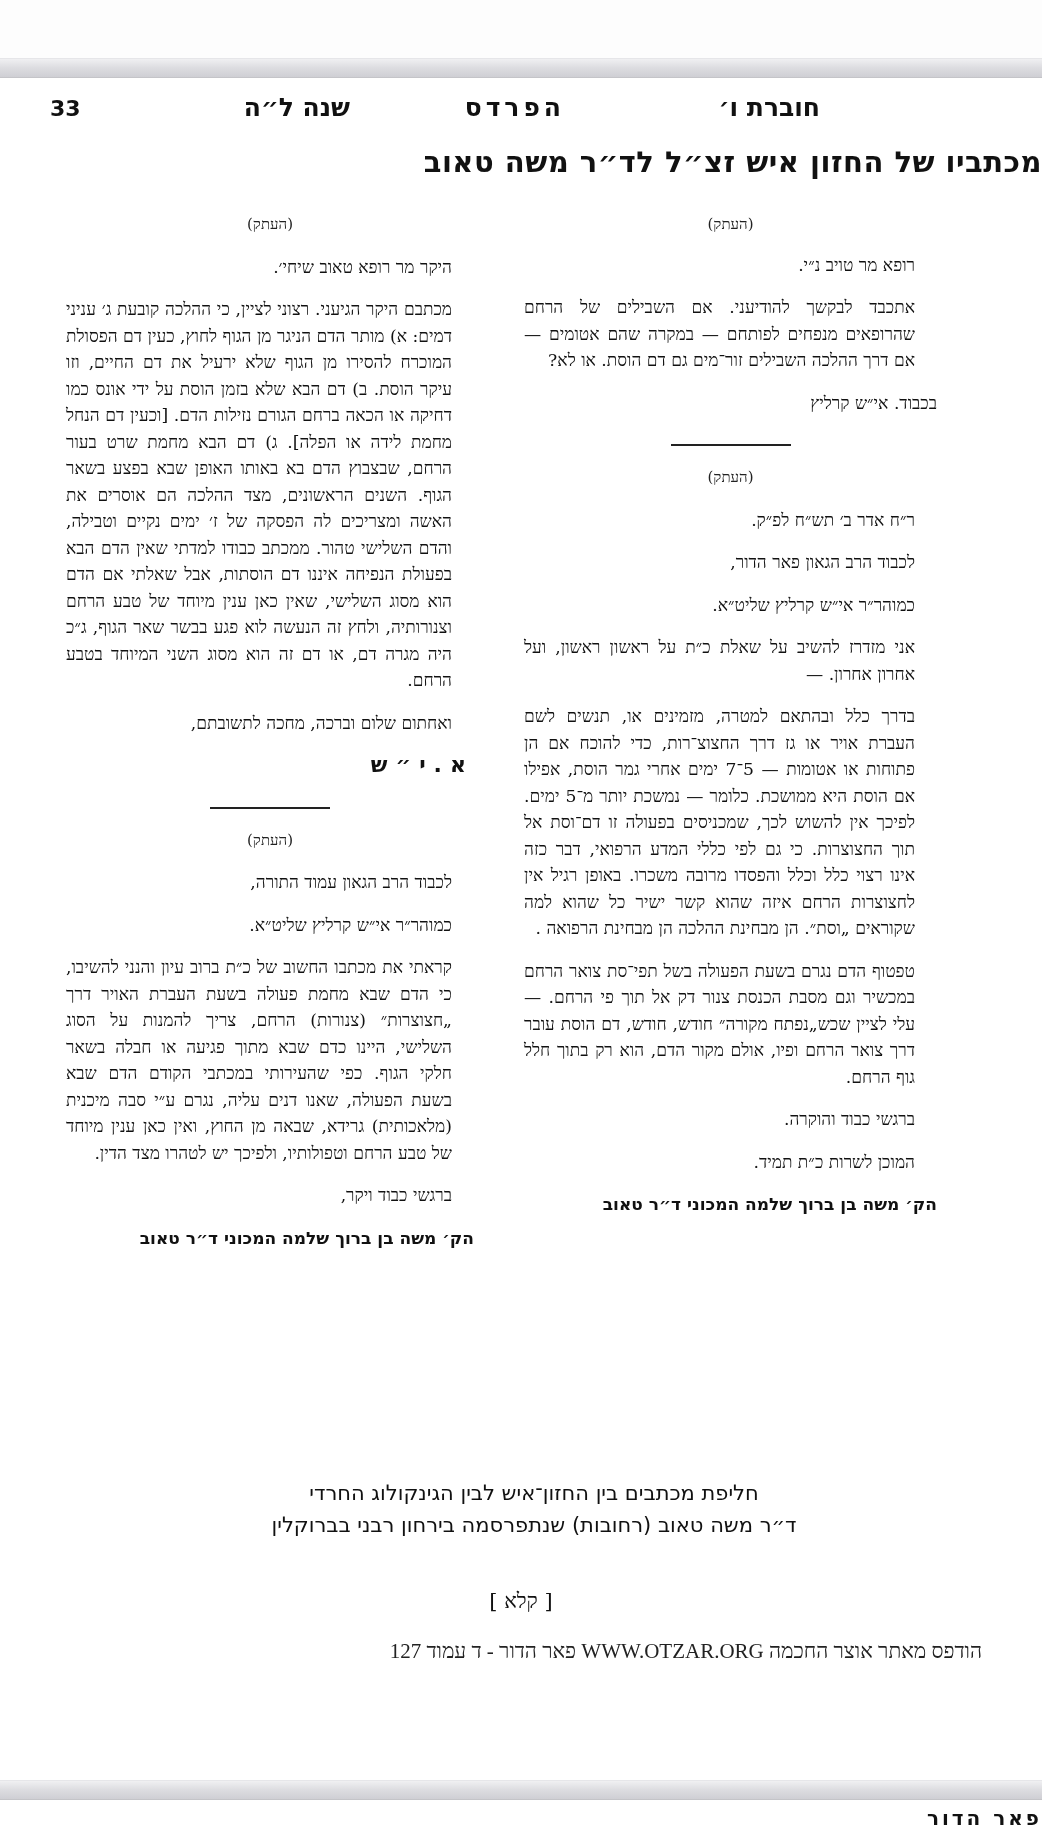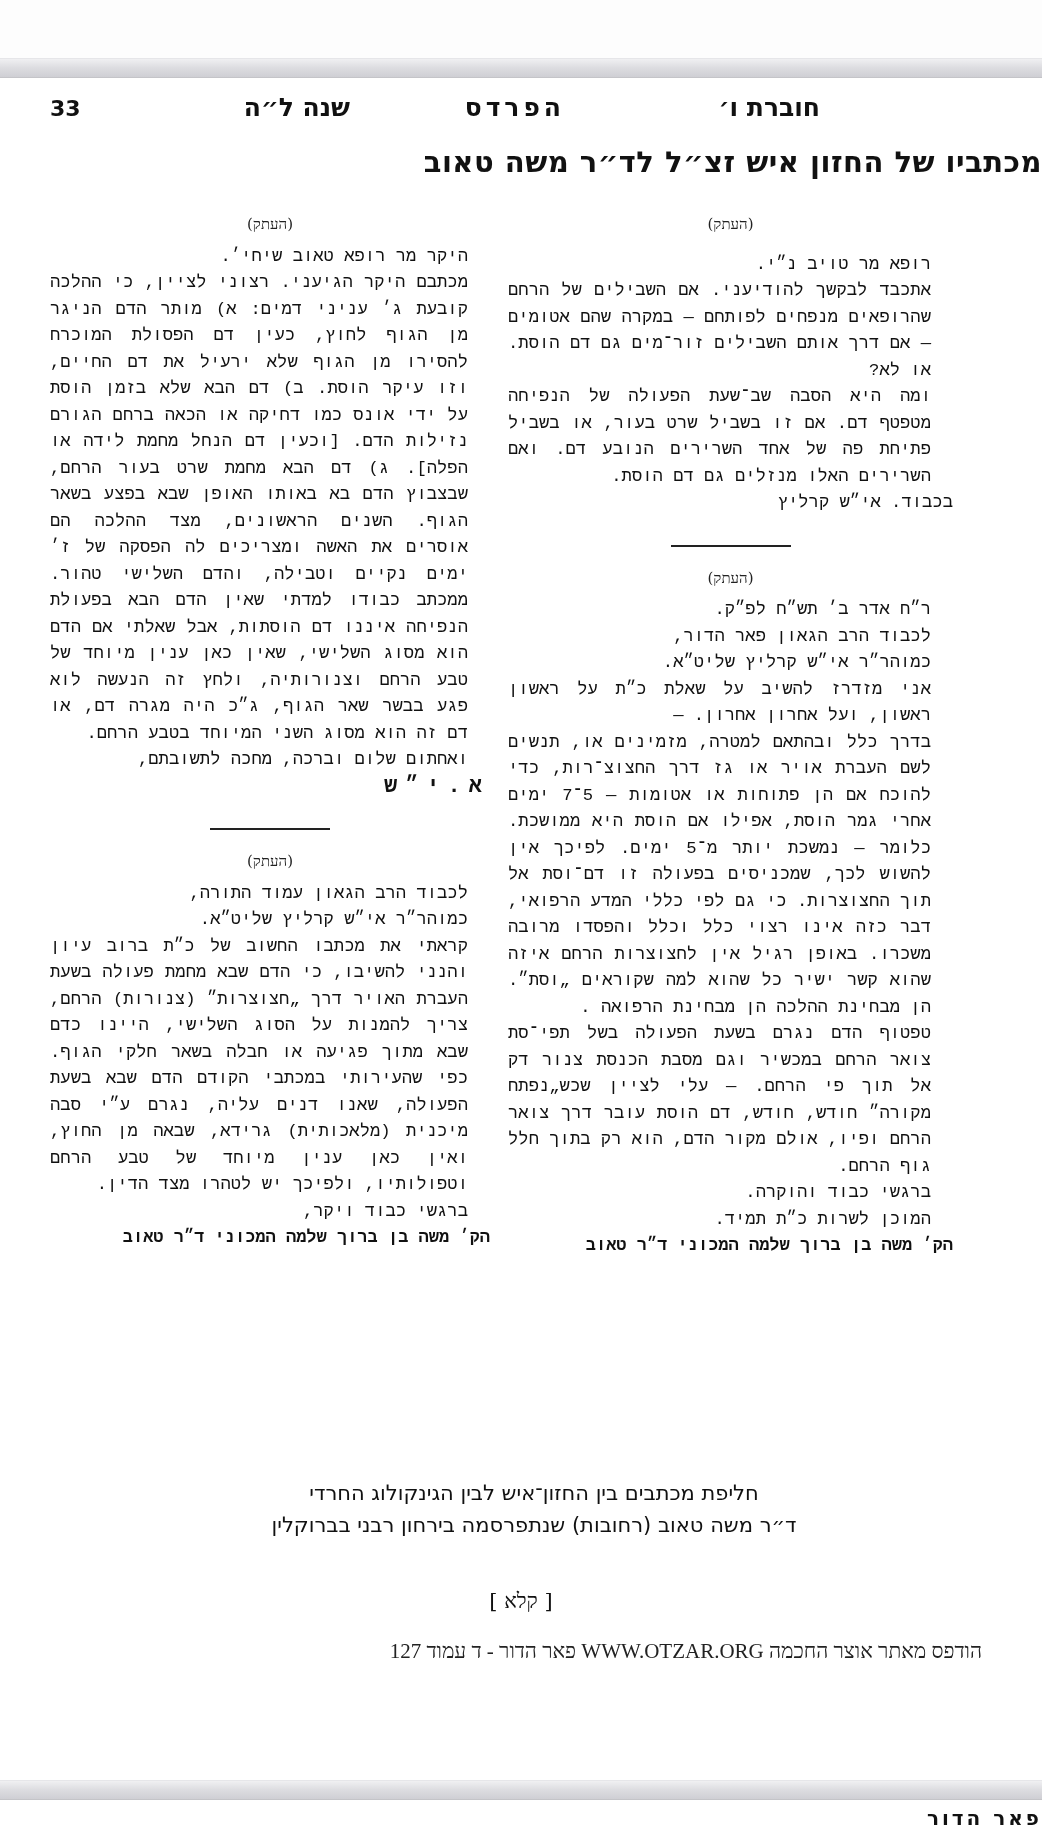--- a/index.html
+++ b/index.html
@@ -24,21 +24,21 @@
 
     .article-title { position: absolute; top: 66px; left: 0; width: 1042px; direction: rtl;
       font-weight: bold; font-size: 29px; letter-spacing: 0.5px; }
 
     .col { position: absolute; direction: rtl; text-align: justify; font-family: "DejaVu Serif", serif;
       font-size: 17.2px; line-height: 26.5px; }
     .col.right { left: 508px; width: 445px; top: 122px; }
     .col.left { left: 50px; width: 440px; top: 122px; }
 
     .copy-label { text-align: center; font-size: 15px; margin: 10px 0 6px 0; color: #222; }
-    .col p { text-indent: 0; margin: 0; font-family: Liberation Mono, monospace; }
+    .col p { text-indent: 0; margin: 16px; }
     .col p.indent { padding-right: 22px; }
     .col p.nojust { text-align: right; }
     .sig-bold { font-weight: bold; font-family: "DejaVu Sans", sans-serif; font-size: 17px; }
     .initials { font-weight: bold; font-size: 22px; letter-spacing: 8px; font-family: "DejaVu Sans", sans-serif; }
     .rule { width: 120px; height: 2px; background: #222; margin: 28px auto 18px auto; }
 
     .caption { position: absolute; top: 1398px; left: 0; width: 1042px; text-align: center; direction: rtl;
       font-family: "DejaVu Sans", sans-serif; font-size: 21px; line-height: 32px; }
     .caption div { padding-left: 26px; }
 
@@ -65,22 +65,21 @@
     <span class="rh-year">שנה ל״ה</span>
     <span class="rh-page">33</span>
   </div>
 
   <div class="article-title">מכתביו של החזון איש זצ״ל לד״ר משה טאוב</div>
 
   <div class="col right">
     <div>
       <div class="copy-label">(העתק)</div>
       <p class="indent nojust" style="margin-top:14px;">רופא מר טויב נ״י.</p>
-      <p class="indent">אתכבד לבקשך להודיעני. אם השבילים של הרחם שהרופאים מנפחים לפותחם — במקרה שהם אטומים — אם דרך אותם השבילים זור־מים גם דם הוסת. או לא?</p>
-      <p class="indent">ומה היא הסבה שב־שעת הפעולה של הנפיחה מטפטף דם. אם זו בשביל שרט בעור, או בשביל פתיחת פה של אחד השרירים הנובע דם. ואם השרירים האלו מנזלים גם דם הוסת.</p>
+      <p class="indent">אתכבד לבקשך להודיעני. אם השבילים של הרחם שהרופאים מנפחים לפותחם — במקרה שהם אטומים — אם דרך ההלכה השבילים זור־מים גם דם הוסת. או לא?</p>
       <p class="nojust">בכבוד. אי״ש קרליץ</p>
     </div>
 
     <div class="rule"></div>
 
     <div>
       <div class="copy-label" style="margin-top:0;">(העתק)</div>
       <p class="indent nojust">ר״ח אדר ב׳ תש״ח לפ״ק.</p>
       <p class="indent nojust">לכבוד הרב הגאון פאר הדור,</p>
       <p class="indent nojust">כמוהר״ר אי״ש קרליץ שליט״א.</p>

